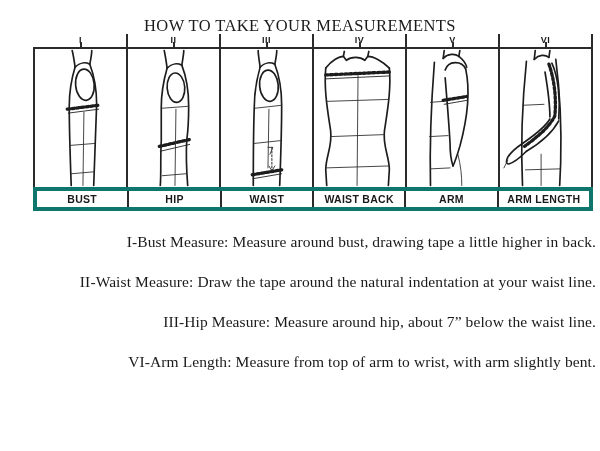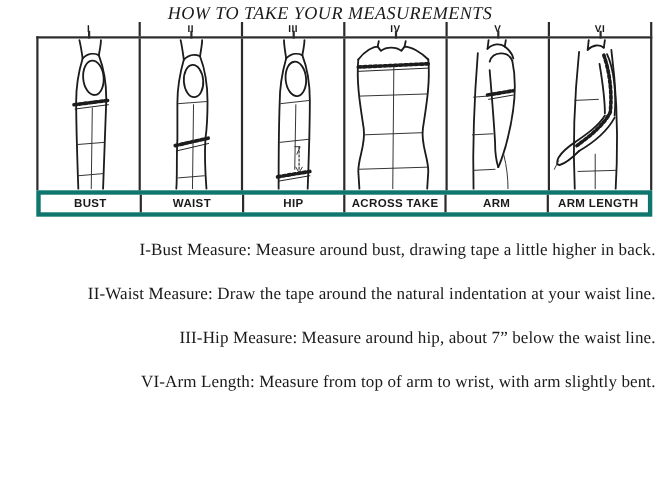--- a/index.html
+++ b/index.html
@@ -9,25 +9,24 @@
     font-family:"Liberation Serif", serif;
     color:#1a1a1a;
     overflow:hidden;
   }
   .sheet { width:600px; height:451px; position:relative; }
 
   .title {
     text-align:center;
     font-size:16.5px;
     letter-spacing:.4px;
-    padding-top:3px;
+    padding-top:17px;
     height:17px;
     line-height:17px;
     white-space:nowrap;
-    font-style:italic;
   }
 
   
   .strip { margin-left:33px; width:560px; box-sizing:border-box; }
 
   .numerals { display:flex; height:13px; padding-left:2px; box-sizing:border-box; }
   .numeral-cell {
     flex:1 1 0; position:relative; text-align:center;
     font-family:"Liberation Sans", sans-serif;
     font-weight:bold; font-size:9px; line-height:12px;
@@ -201,23 +200,23 @@
           <path class="thin" d="M23,56 L45,55"></path>
           <path class="thin" d="M26,122 L61,121"></path>
           <path class="thin" d="M42,106 L42,138"></path>
         </svg>
       </div>
 
     </div>
 
     <div class="labels">
       <div class="label-cell">BUST</div>
+      <div class="label-cell">HIP</div>
       <div class="label-cell">WAIST</div>
-      <div class="label-cell">HIP</div>
-      <div class="label-cell">ACROSS TAKE</div>
+      <div class="label-cell">WAIST BACK</div>
       <div class="label-cell">ARM</div>
       <div class="label-cell">ARM LENGTH</div>
     </div>
 
   </div>
 
   <div class="instructions">
     <p>I-Bust Measure: Measure around bust, drawing tape a little higher in back.</p>
     <p>II-Waist Measure: Draw the tape around the natural indentation at your waist line.</p>
     <p>III-Hip Measure: Measure around hip, about 7” below the waist line.</p>

